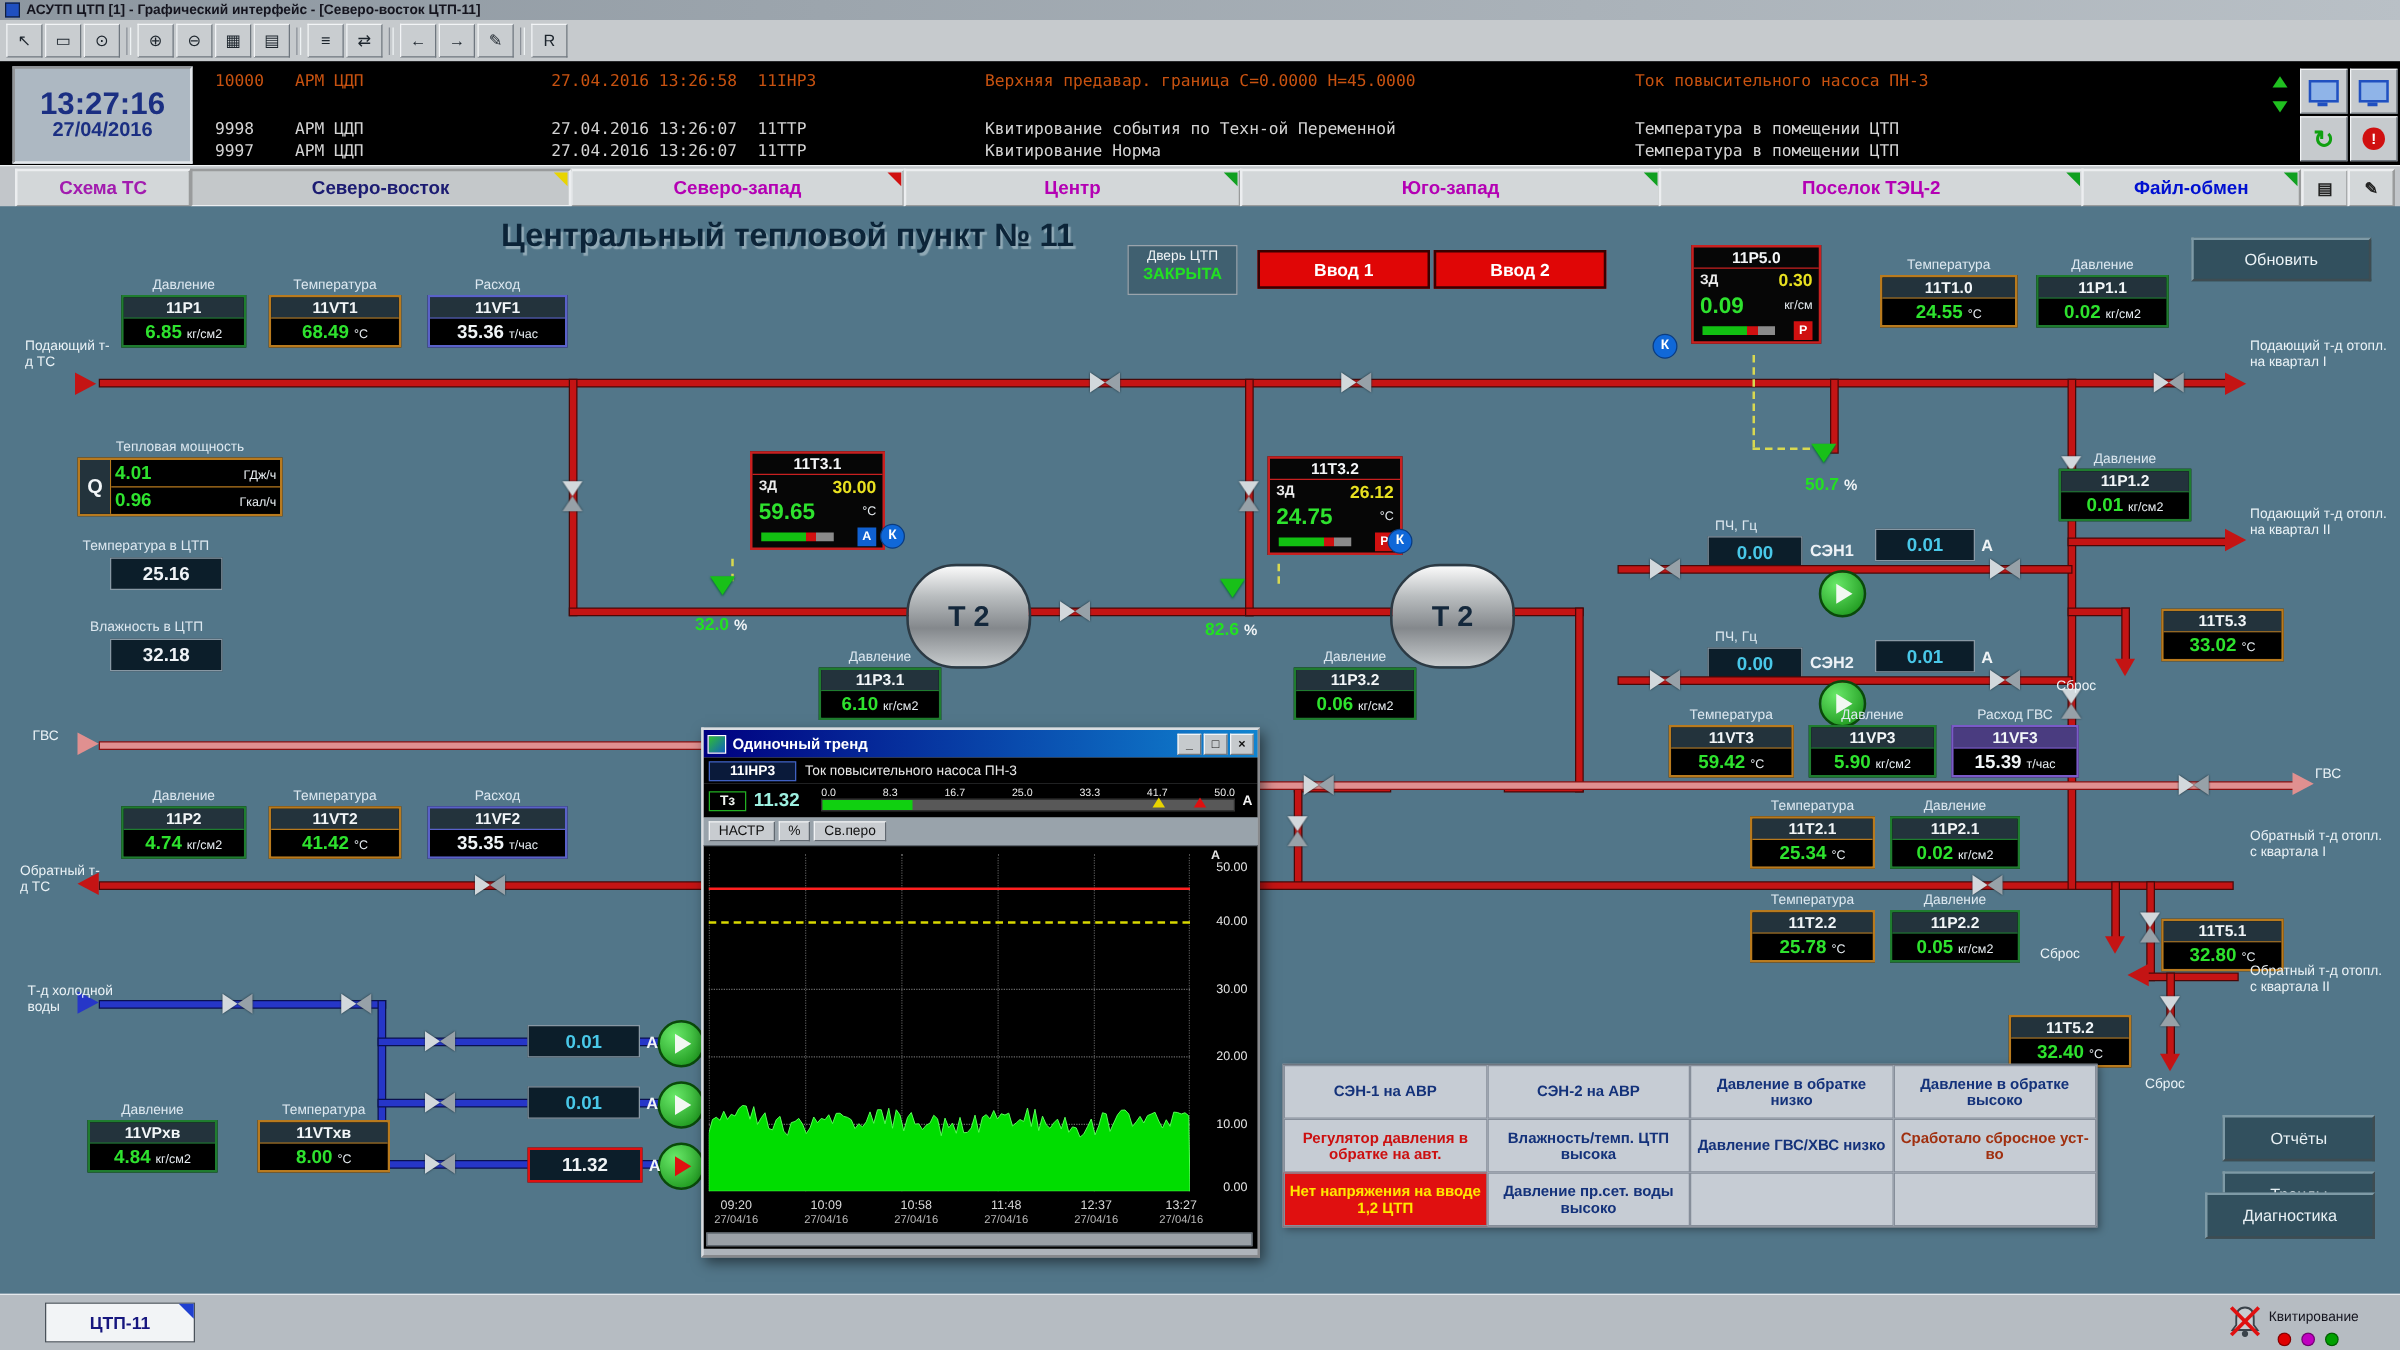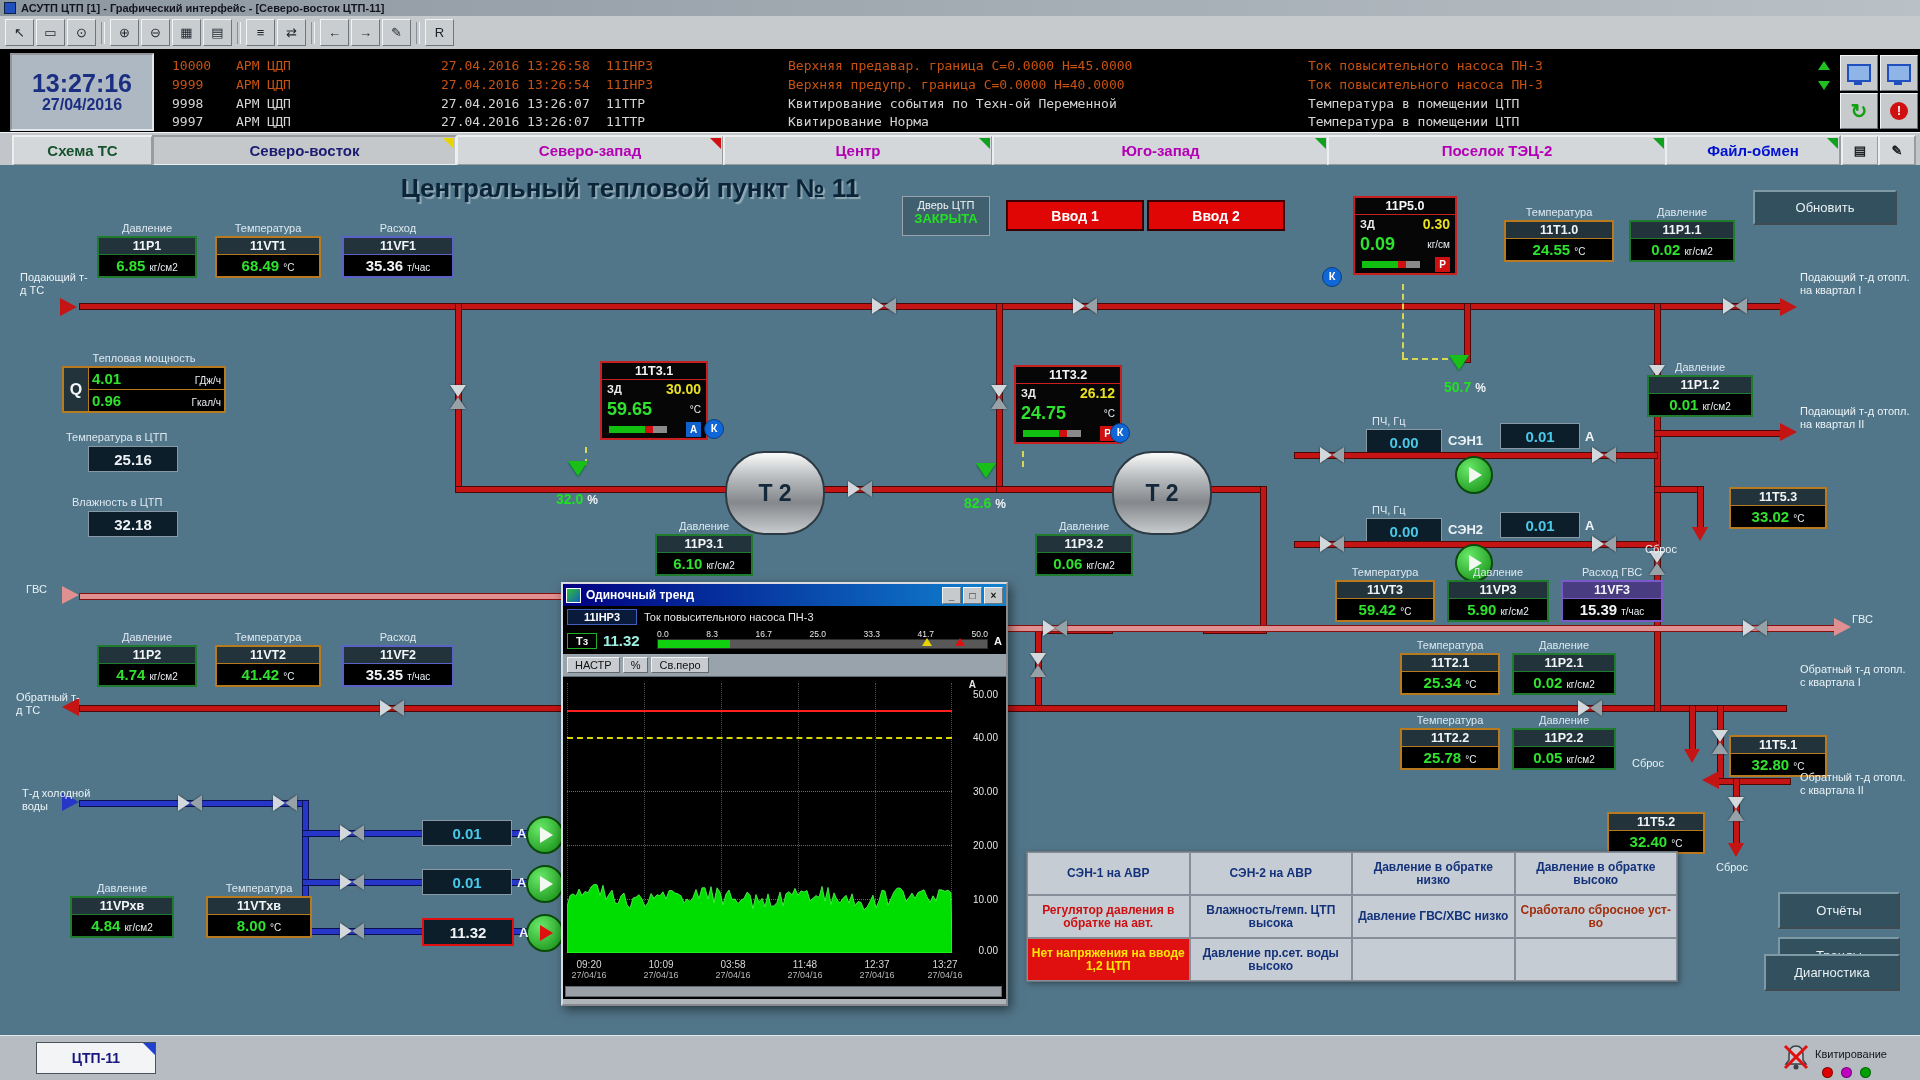--- a/index.html
+++ b/index.html
@@ -22,21 +22,21 @@
   .c-id{width:64px}.c-src{width:205px}.c-dt{width:165px}.c-tag{width:182px}.c-msg{width:520px}
   .warnrow{color:#c85210}.normrow{color:#d4d4d4}
   .sicon{position:absolute;width:36px;height:34px;background:#c6cacd;border:1px solid;border-color:#f2f4f6 #6e767e #6e767e #f2f4f6;display:flex;align-items:center;justify-content:center}
   .mon{width:20px;height:14px;border:2px solid #2050c0;background:#8fb4e8;position:relative}
   .mon:after{content:"";position:absolute;left:5px;bottom:-5px;width:8px;height:3px;background:#2050c0}
   .garr{position:absolute;width:0;height:0;border-left:6px solid transparent;border-right:6px solid transparent}
   
   .tabbar{position:absolute;top:132px;left:0;width:1920px;height:33px;background:#c2c6ca;border-top:1px solid #eef2f4}
   .tab{position:absolute;top:2px;height:27px;background:#d3d7d9;border:2px outset #eceef0;display:flex;align-items:center;justify-content:center;font-weight:bold;font-size:15px;color:#b400b4;overflow:hidden}
   .tab.active{background:#c4c8ca;border-style:inset;color:#1c1c72}
-  .tab.navy{color:#14532d}.tab.blue{color:#0010d0}
+  .tab.navy{color:#a21caf}.tab.blue{color:#0010d0}
   .corner{position:absolute;top:1px;right:1px;width:0;height:0;border-left:11px solid transparent}
   .cy{border-top:11px solid #e8d400}.cr{border-top:11px solid #d01010}.cg{border-top:11px solid #10a020}
   
   .mimic{position:absolute;top:165px;left:0;width:1920px;height:870px;background:#527689}
   .mtitle{position:absolute;left:370px;top:8px;width:520px;text-align:center;font-size:26px;font-weight:bold;color:#0c2438;text-shadow:2px 2px 1px rgba(225,235,240,.45);z-index:3}
   .pr{position:absolute;background:#c41414;box-shadow:0 0 0 1px #4a0808;z-index:1}
   .pb{position:absolute;background:#2636c8;box-shadow:0 0 0 1px #0a1050;z-index:1}
   .pk{position:absolute;background:#e09090;box-shadow:0 0 0 1px #8a1010;z-index:1}
   .dash{position:absolute;border-left:2px dashed #d8d850;z-index:1}
   .dashh{position:absolute;border-top:2px dashed #d8d850;z-index:1}
@@ -169,23 +169,20 @@
   </div>
 
   <div class="strip">
     <div class="clockbox">
       <div class="time">13:27:16</div>
       <div class="date">27/04/2016</div>
     </div>
     <div class="arow warnrow" style="top:8px">
       <span class="c-id">10000</span><span class="c-src">АРМ ЦДП</span><span class="c-dt">27.04.2016 13:26:58</span><span class="c-tag">11IHP3</span><span class="c-msg">Верхняя предавар. граница С=0.0000 Н=45.0000</span><span>Ток повысительного насоса ПН-3</span>
     </div>
-    <div class="arow warnrow" style="top:27px">
-      <span class="c-id">9999</span><span class="c-src">АРМ ЦДП</span><span class="c-dt">27.04.2016 13:26:54</span><span class="c-tag">11IHP3</span><span class="c-msg">Верхняя предупр. граница С=0.0000 Н=40.0000</span><span>Ток повысительного насоса ПН-3</span>
-    </div>
     <div class="arow normrow" style="top:46px">
       <span class="c-id">9998</span><span class="c-src">АРМ ЦДП</span><span class="c-dt">27.04.2016 13:26:07</span><span class="c-tag">11TTP</span><span class="c-msg">Квитирование события по Техн-ой Переменной</span><span>Температура в помещении ЦТП</span>
     </div>
     <div class="arow normrow" style="top:64px">
       <span class="c-id">9997</span><span class="c-src">АРМ ЦДП</span><span class="c-dt">27.04.2016 13:26:07</span><span class="c-tag">11TTP</span><span class="c-msg">Квитирование Норма</span><span>Температура в помещении ЦТП</span>
     </div>
     <span class="garr" style="left:1818px;top:12px;border-bottom:9px solid #20c020"></span>
     <span class="garr" style="left:1818px;top:32px;border-top:9px solid #20c020"></span>
     <div class="sicon" style="left:1840px;top:6px">
         <span class="mon"></span>
@@ -780,21 +777,21 @@
         <span class="ylab" style="top:268px">0.00</span>
         <div class="xlab" style="left:26px">
             <div>09:20</div>
             <div class="d">27/04/16</div>
           </div>
         <div class="xlab" style="left:98px">
             <div>10:09</div>
             <div class="d">27/04/16</div>
           </div>
         <div class="xlab" style="left:170px">
-            <div>03:58</div>
+            <div>10:58</div>
             <div class="d">27/04/16</div>
           </div>
         <div class="xlab" style="left:242px">
             <div>11:48</div>
             <div class="d">27/04/16</div>
           </div>
         <div class="xlab" style="left:314px">
             <div>12:37</div>
             <div class="d">27/04/16</div>
           </div>

